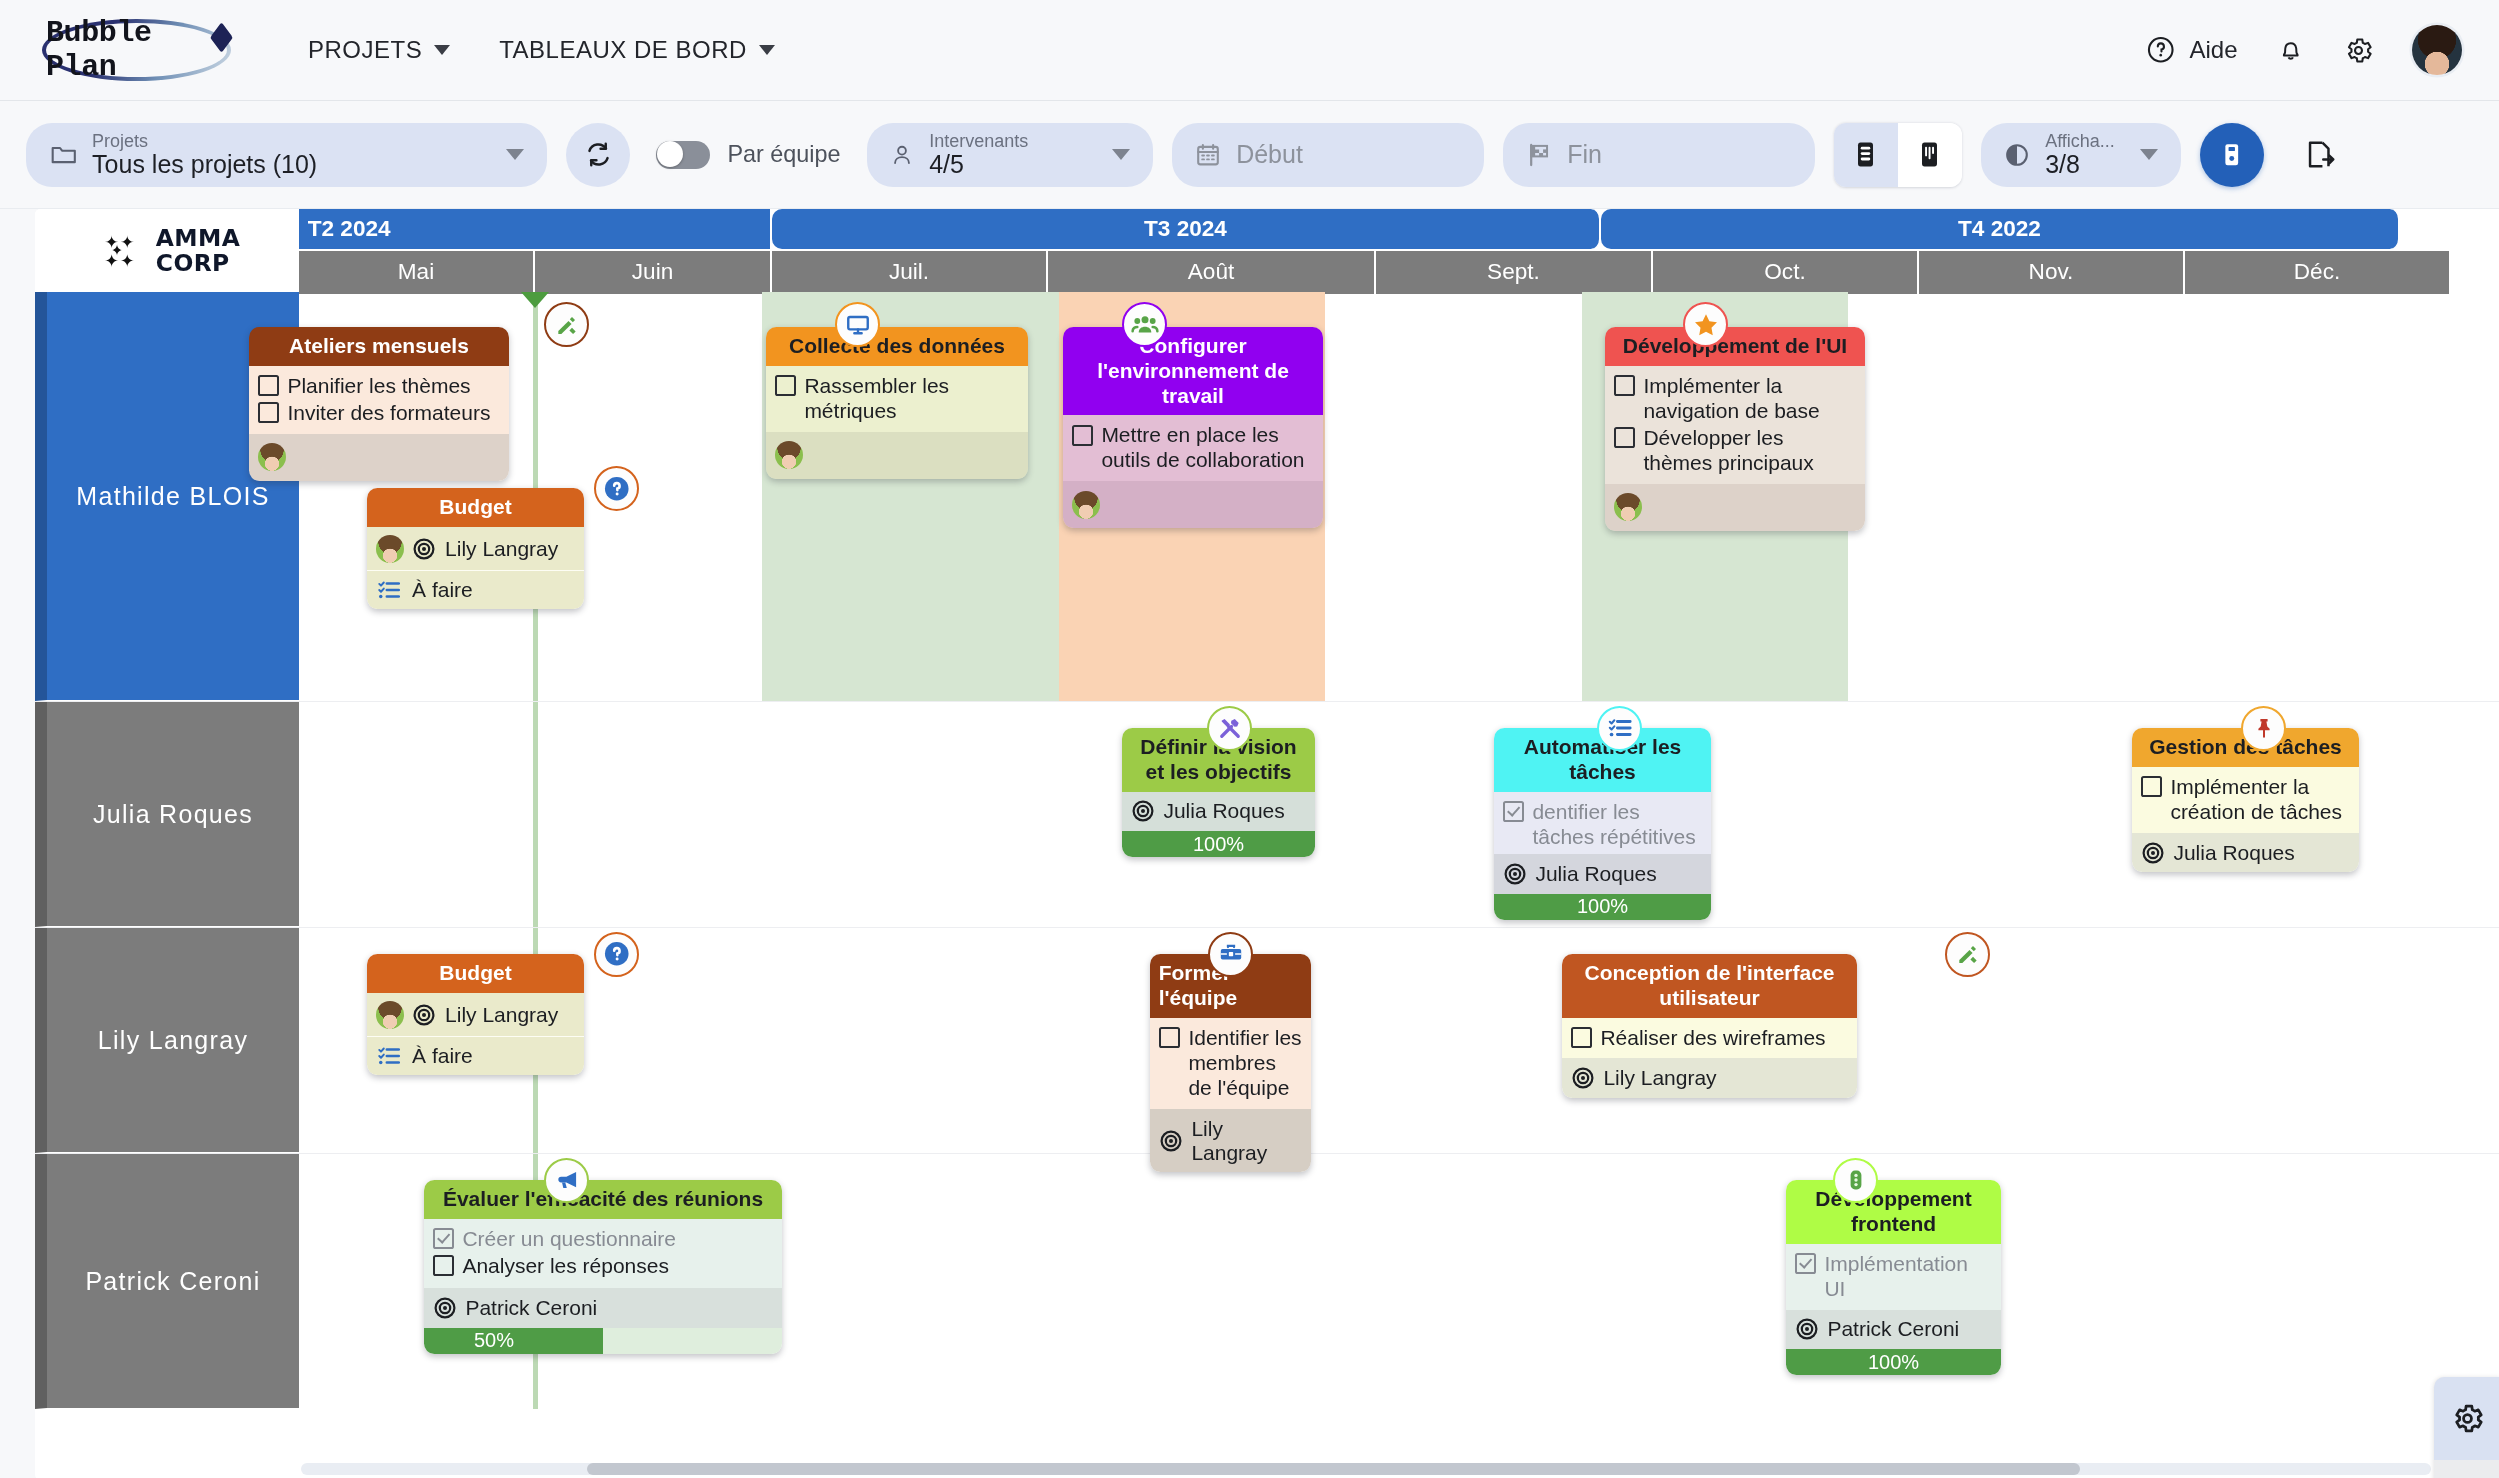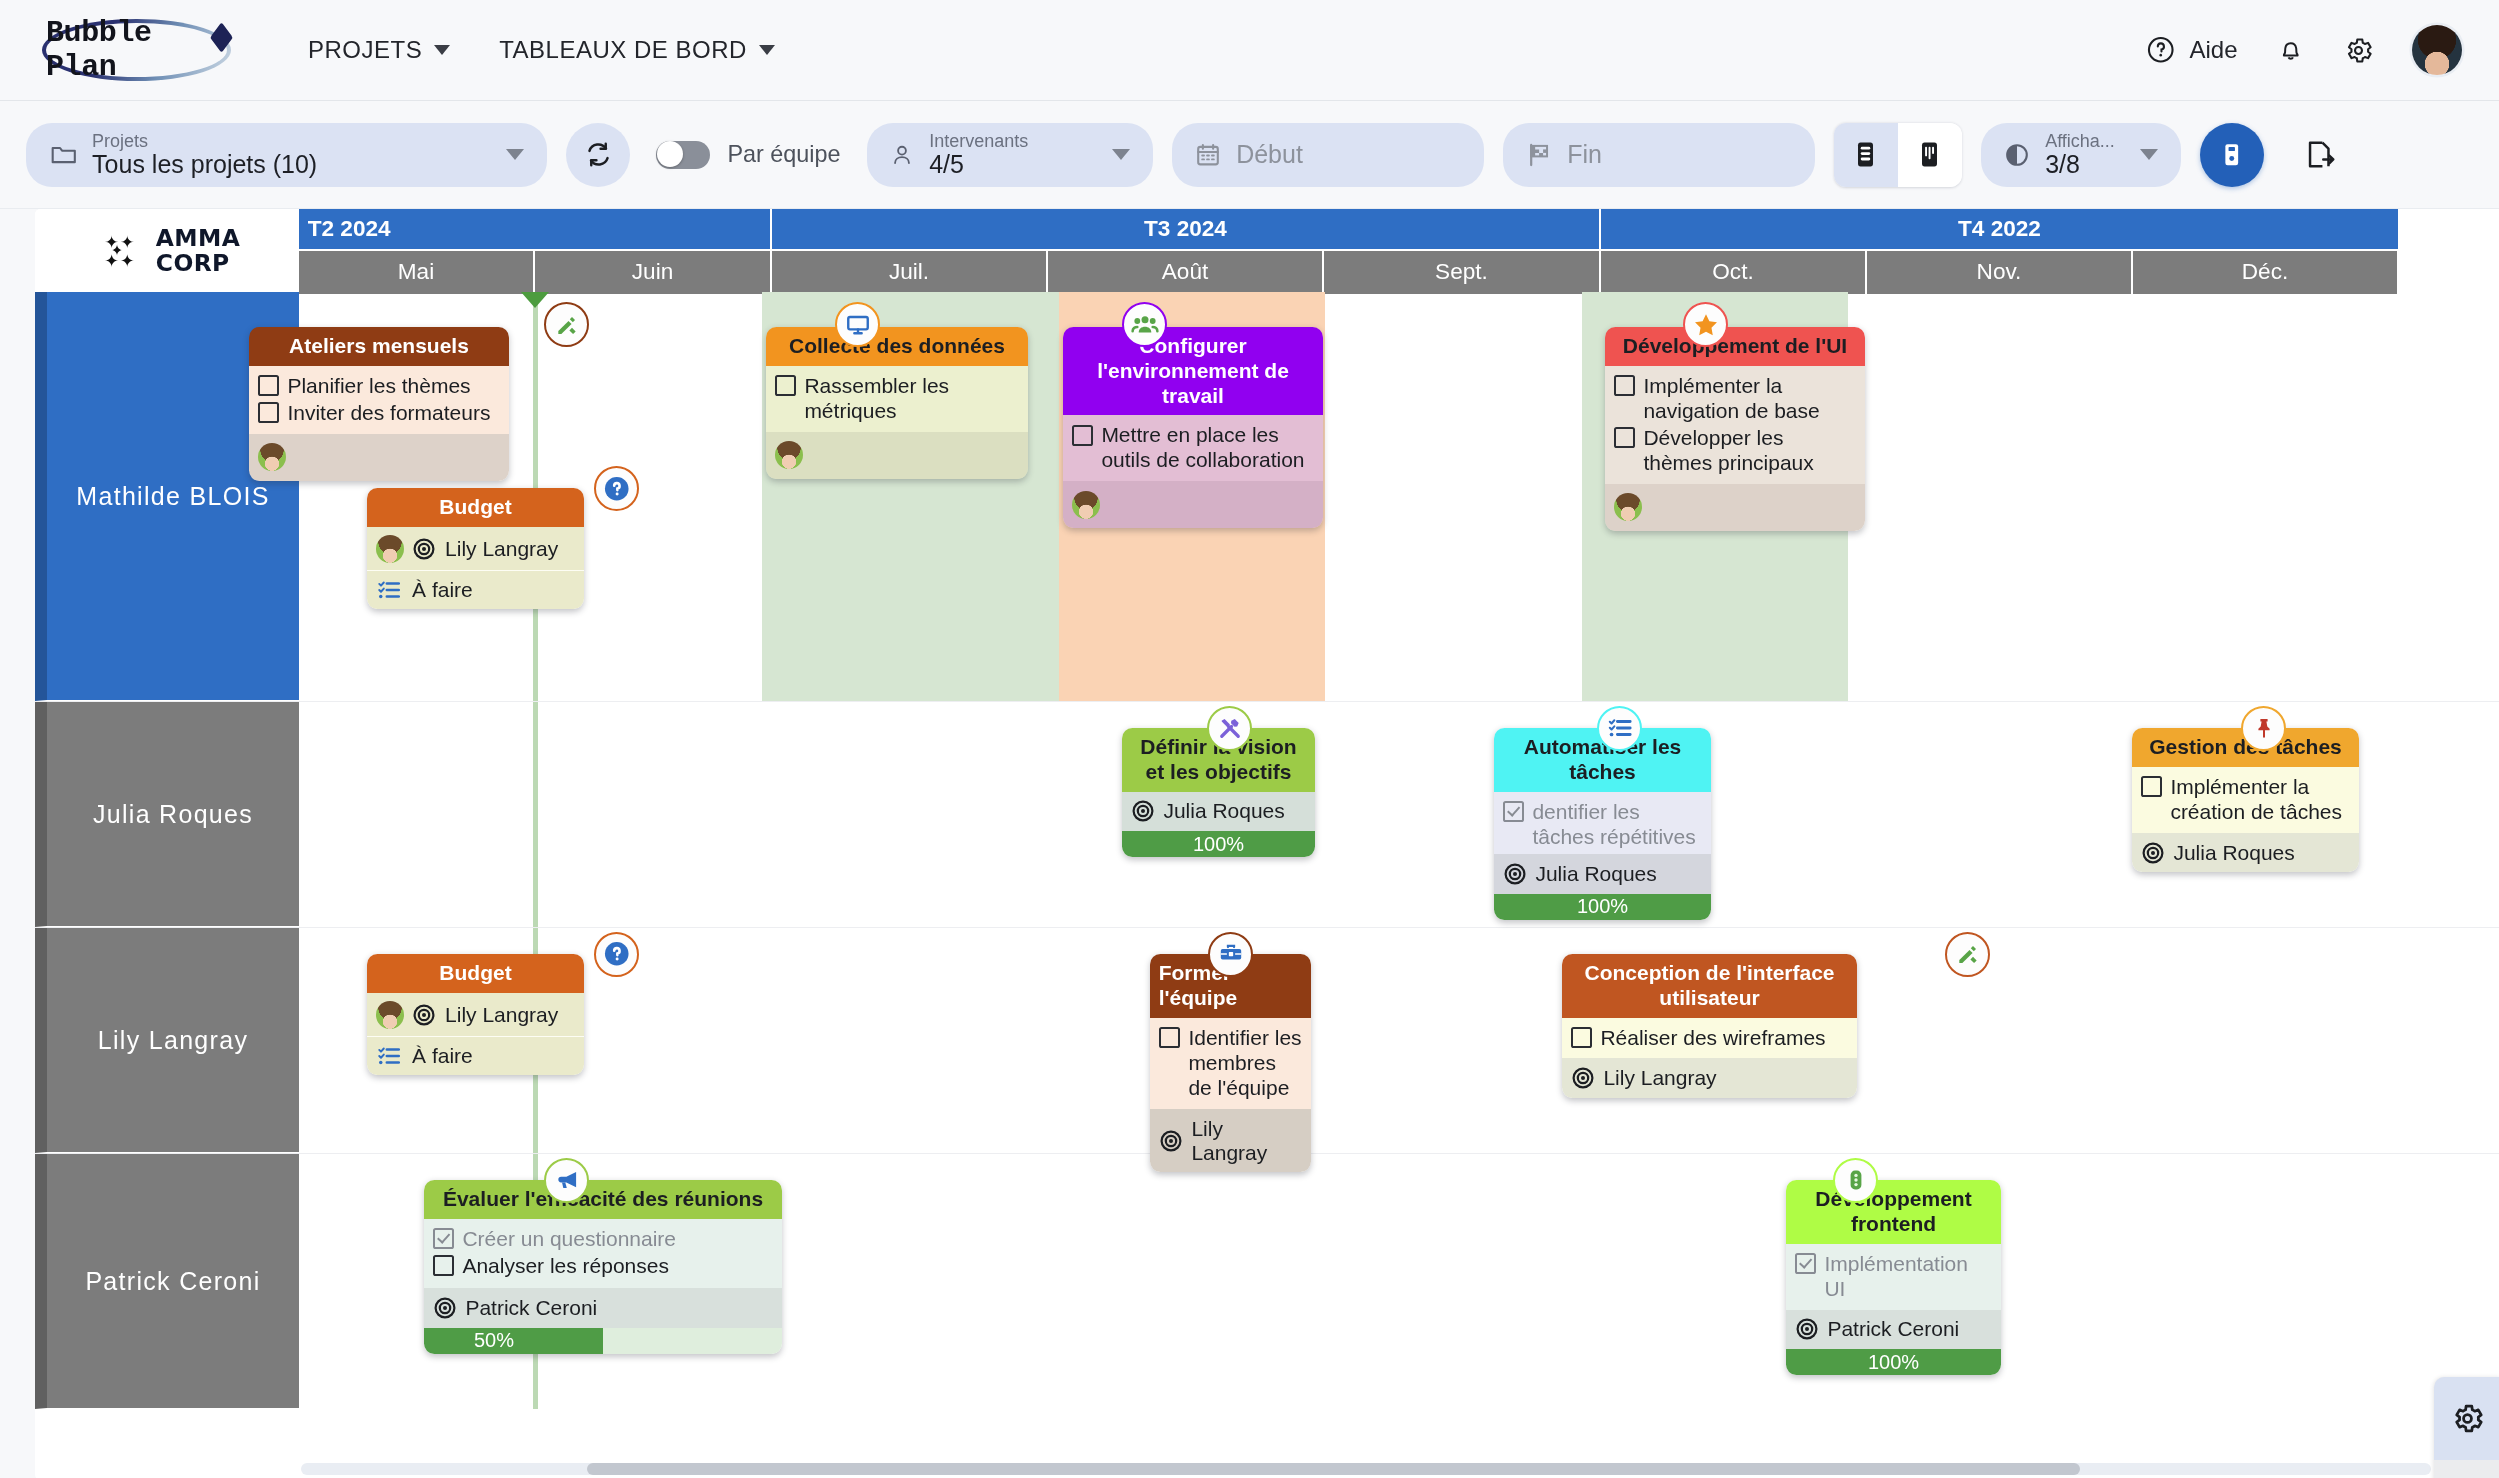--- a/index.html
+++ b/index.html
@@ -149,21 +149,21 @@
   }
   .tl-head { position: absolute; left: 264px; top: 0; right: 0; height: 83px; }
   .q-row { display: flex; height: 40px; }
   .q-cell {
     background: #2f6ec4; color: #fff;
     font-size: 22.6px; font-weight: 600;
     display: flex; align-items: center;
     border-right: 2.6px solid #fff;
     padding-left: 8.7px;
   }
-  .q-cell.center { justify-content: center; padding-left: 0; }
+  .q-cell.center { justify-content: center; padding-left: 0; border-radius: 10px; }
   .m-row { display: flex; height: 43px; margin-top: 1.7px; }
   .m-cell {
     background: #7c7c7c; color: #fff; font-size: 22.6px;
     display: flex; align-items: center; justify-content: center;
     border-right: 2.6px solid #fff;
   }
 
   .rows { position: absolute; left: 0; top: 83px; right: 0; bottom: 0; }
   .grow { position: relative; border-bottom: 1.7px solid #edeef1; }
   .rowlabel {
@@ -447,21 +447,21 @@
     <div class="tl-head">
       <div class="q-row">
         <div class="q-cell" style="width:473px">T2 2024</div>
         <div class="q-cell center" style="width:829px">T3 2024</div>
         <div class="q-cell center" style="width:799px">T4 2022</div>
       </div>
       <div class="m-row">
         <div class="m-cell" style="width:236px">Mai</div>
         <div class="m-cell" style="width:237px">Juin</div>
         <div class="m-cell" style="width:276px">Juil.</div>
-        <div class="m-cell" style="width:276px">Août</div>
+        <div class="m-cell" style="width:328px">Août</div>
         <div class="m-cell" style="width:277px">Sept.</div>
         <div class="m-cell" style="width:266px">Oct.</div>
         <div class="m-cell" style="width:266px">Nov.</div>
         <div class="m-cell" style="width:266px">Déc.</div>
       </div>
     </div>
 
     <div class="rows">
 
       <div class="grow" style="height:410px">

